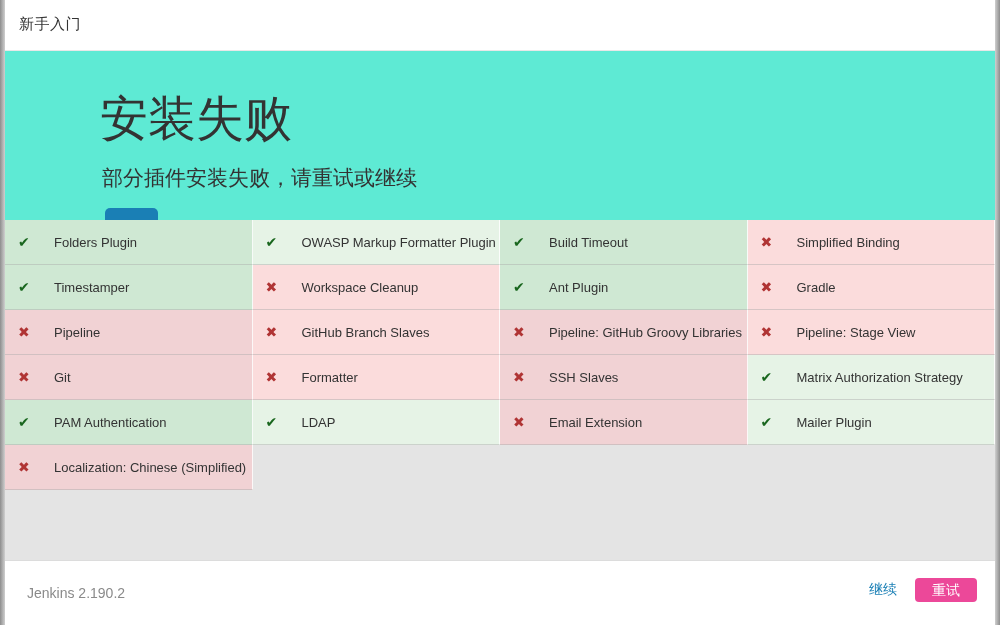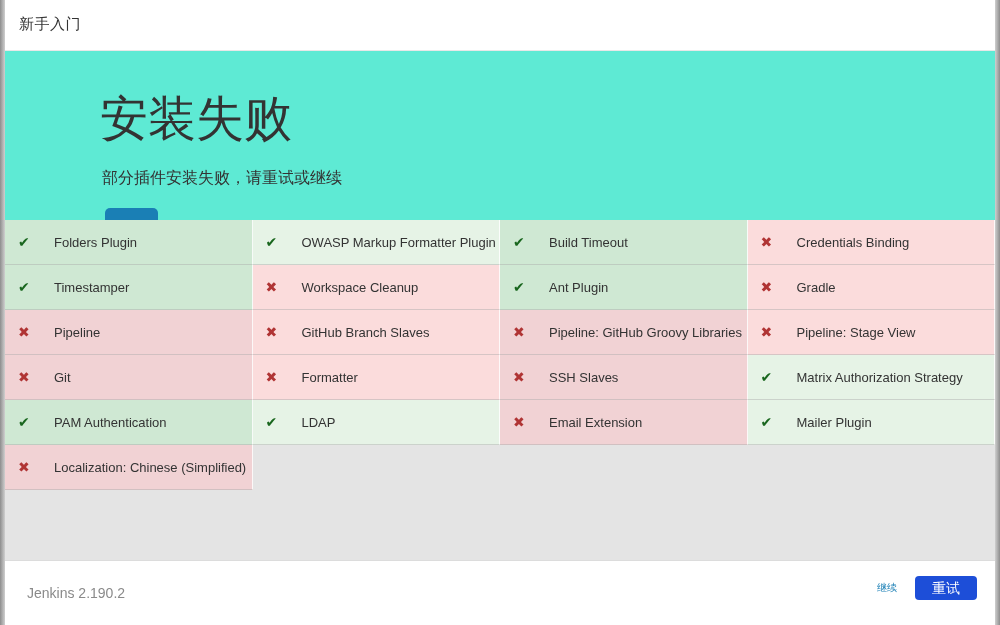--- a/index.html
+++ b/index.html
@@ -88,21 +88,21 @@
     font-size: 48px;
     line-height: 56px;
     color: #333333;
     font-weight: 400;
     white-space: nowrap;
   }
   .install-sub {
     position: absolute;
     left: 97px;
     top: 113px;
-    font-size: 16px;
+    font-size: 21px;
     line-height: 28px;
     color: #333333;
     font-weight: 400;
     white-space: nowrap;
   }
 
   
   .progress-pill {
     position: absolute;
     left: 100px;
@@ -184,32 +184,32 @@
   }
   .footer-actions {
     position: absolute;
     right: 18px;
     top: 14px;
     display: flex;
     align-items: center;
     gap: 14px;
   }
   .btn-link {
-    font-size: 10px;
+    font-size: 14px;
     color: #1a7fb5;
     cursor: pointer;
     padding: 6px 4px;
     background: none;
     border: none;
     font-family: inherit;
   }
   .btn-primary {
     font-size: 14px;
     color: #ffffff;
-    background: #1d4ed8;
+    background: #ec4899;
     border: none;
     border-radius: 4px;
     padding: 5px 17px;
     cursor: pointer;
     font-family: inherit;
     line-height: 1;
   }
 </style>
 </head>
 <body>
@@ -242,21 +242,21 @@
             <div class="plugin-cell ok">
               <span class="status-icon check">✔</span>
               <span class="plugin-name">OWASP Markup Formatter Plugin</span>
             </div>
             <div class="plugin-cell ok deep">
               <span class="status-icon check">✔</span>
               <span class="plugin-name">Build Timeout</span>
             </div>
             <div class="plugin-cell fail">
               <span class="status-icon cross">✖</span>
-              <span class="plugin-name">Credentials Binding</span>
+              <span class="plugin-name">Simplified Binding</span>
             </div>
             <div class="plugin-cell ok deep">
               <span class="status-icon check">✔</span>
               <span class="plugin-name">Timestamper</span>
             </div>
             <div class="plugin-cell fail">
               <span class="status-icon cross">✖</span>
               <span class="plugin-name">Workspace Cleanup</span>
             </div>
             <div class="plugin-cell ok deep">

